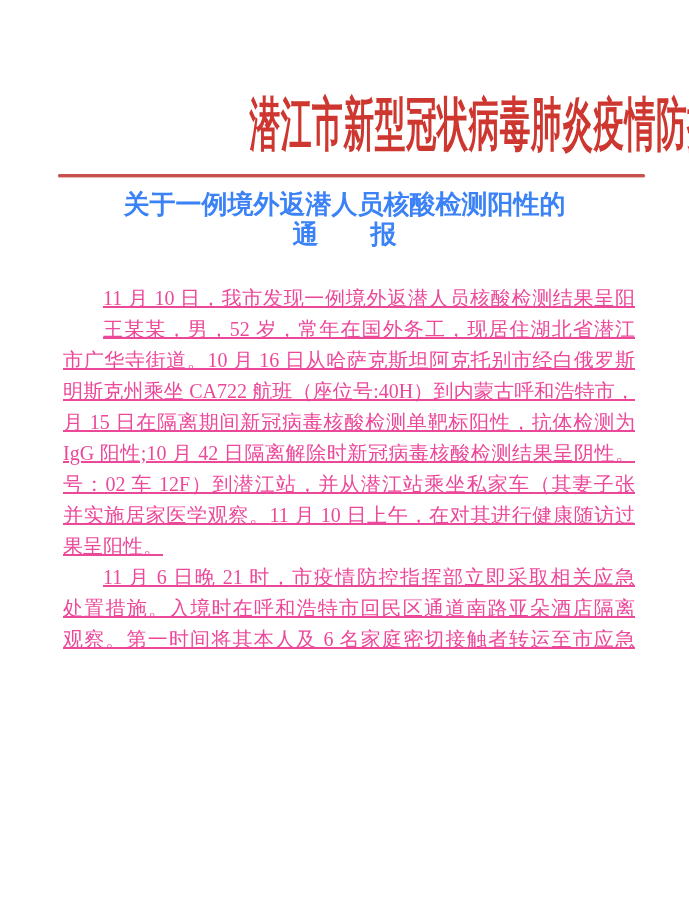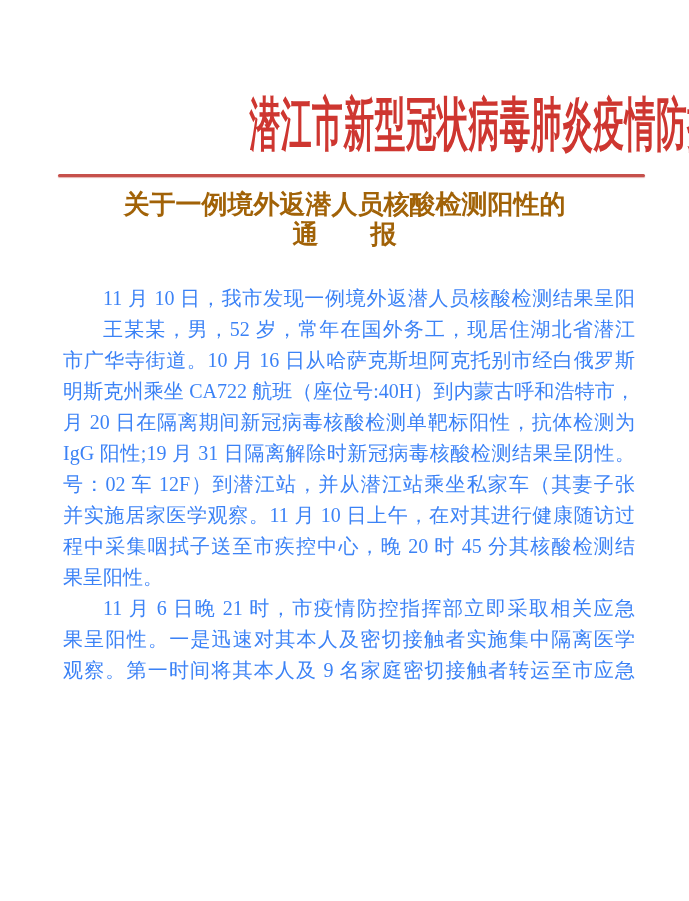--- a/index.html
+++ b/index.html
@@ -41,34 +41,35 @@
     border-radius: 2px;
     box-shadow: 0 1px 1px rgba(198, 80, 75, 0.45);
   }
   
   .doc-title {
     position: absolute;
     top: 190px;
     left: 0;
     width: 100%;
     text-align: center;
-    color: #a16207;
+    color: #3b82f6;
     font-weight: bold;
     font-size: 26px;
     line-height: 30px;
   }
   
   .body-text {
     position: absolute;
     top: 283px;
     left: 63px;
     width: 572px;
     font-size: 20px;
     line-height: 31px;
-    color: #3b82f6;
+    color: #ec4899;
+    text-decoration: underline;
   }
   .body-text .line {
     white-space: nowrap;
     text-align: justify;
     text-align-last: justify;
   }
   .body-text .line.no-just {
     text-align-last: left;
   }
   .body-text .line.indent {
@@ -89,24 +90,23 @@
   <div class="doc-title">
     <div>关于一例境外返潜人员核酸检测阳性的</div>
     <div>通　　报</div>
   </div>
 
   <div class="body-text">
       <div class="line indent">11 月 10 日，我市发现一例境外返潜人员核酸检测结果呈阳</div>
       <div class="line indent">王某某，男，52 岁，常年在国外务工，现居住湖北省潜江</div>
       <div class="line">市广华寺街道。10 月 16 日从哈萨克斯坦阿克托别市经白俄罗斯</div>
       <div class="line">明斯克州乘坐 CA722 航班（座位号:40H）到内蒙古呼和浩特市，</div>
-      <div class="line">月 20 日在隔离期间新冠病毒核酸检测单靶标阳性，抗体检测为</div>
-      <div class="line">IgG 阳性;19 月 31 日隔离解除时新冠病毒核酸检测结果呈阴性。</div>
+      <div class="line">月 15 日在隔离期间新冠病毒核酸检测单靶标阳性，抗体检测为</div>
+      <div class="line">IgG 阳性;10 月 42 日隔离解除时新冠病毒核酸检测结果呈阴性。</div>
       <div class="line">号：02 车 12F）到潜江站，并从潜江站乘坐私家车（其妻子张</div>
       <div class="line">并实施居家医学观察。11 月 10 日上午，在对其进行健康随访过</div>
-      <div class="line">程中采集咽拭子送至市疾控中心，晚 20 时 45 分其核酸检测结</div>
       <div class="line no-just">果呈阳性。</div>
       <div class="line indent">11 月 6 日晚 21 时，市疫情防控指挥部立即采取相关应急</div>
-      <div class="line">果呈阳性。一是迅速对其本人及密切接触者实施集中隔离医学</div>
-      <div class="line">观察。第一时间将其本人及 9 名家庭密切接触者转运至市应急</div>
+      <div class="line">处置措施。入境时在呼和浩特市回民区通道南路亚朵酒店隔离</div>
+      <div class="line">观察。第一时间将其本人及 6 名家庭密切接触者转运至市应急</div>
     </div>
 
 </div>
 
 </body></html>

